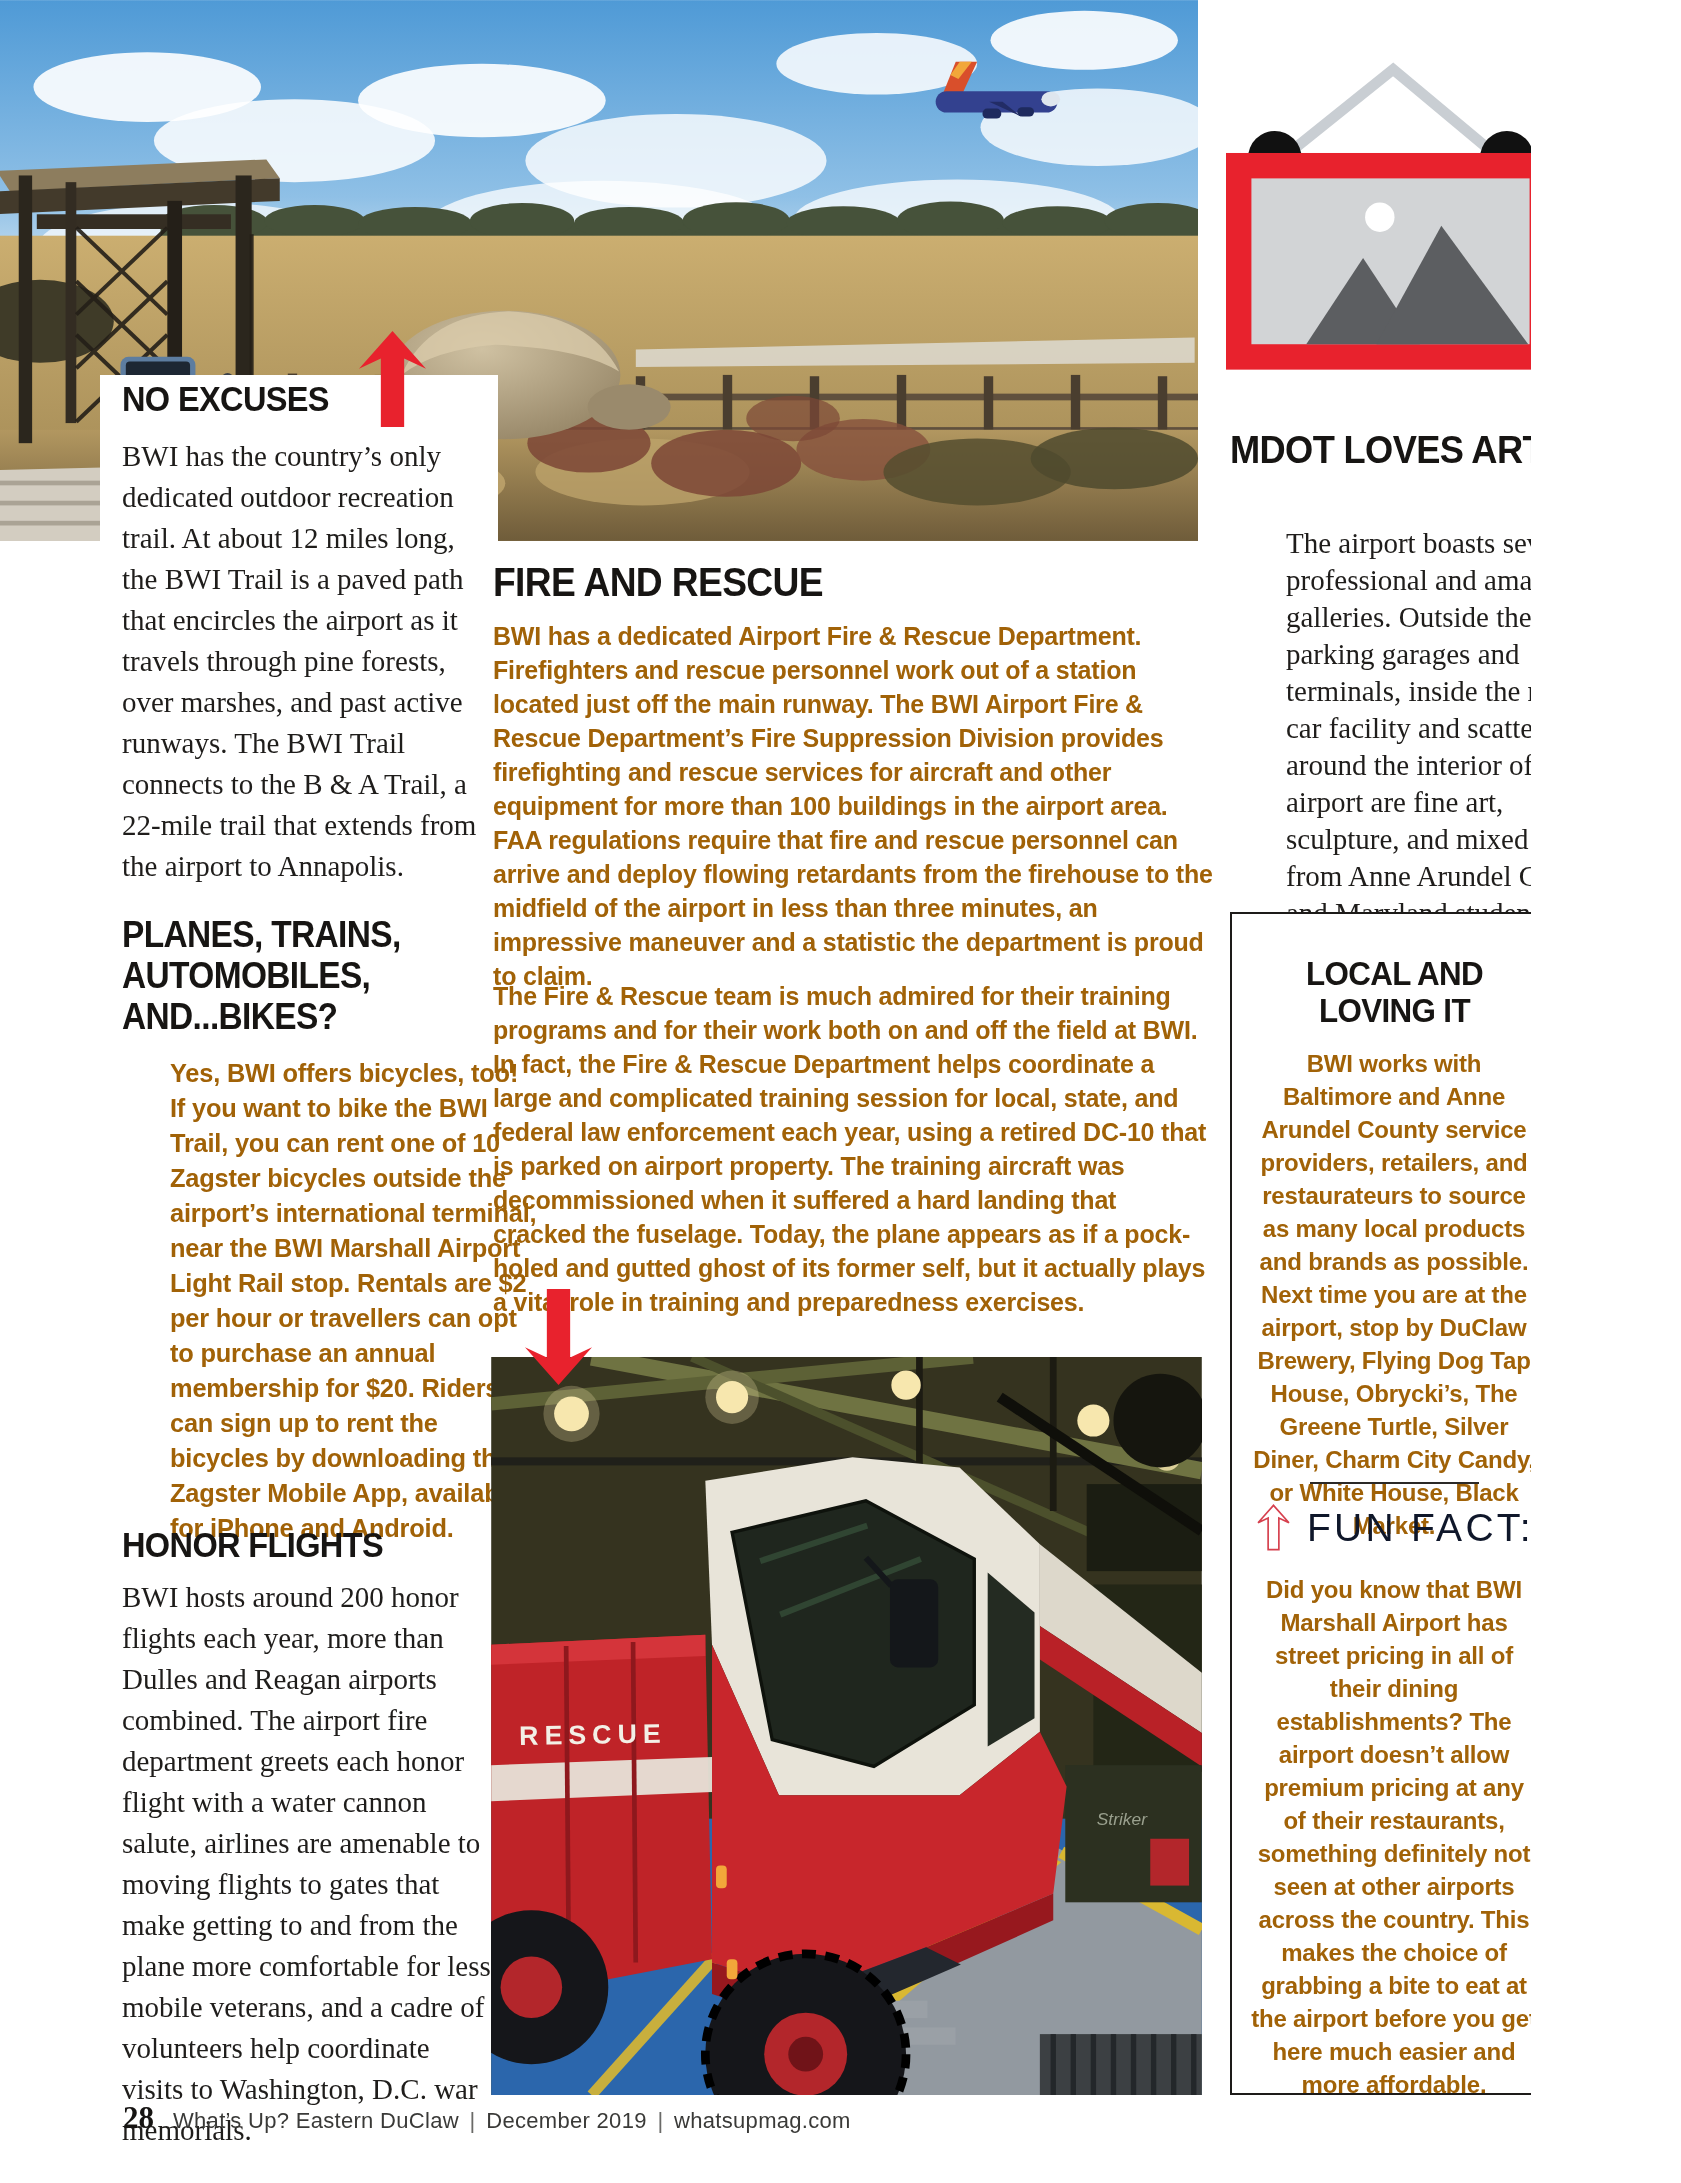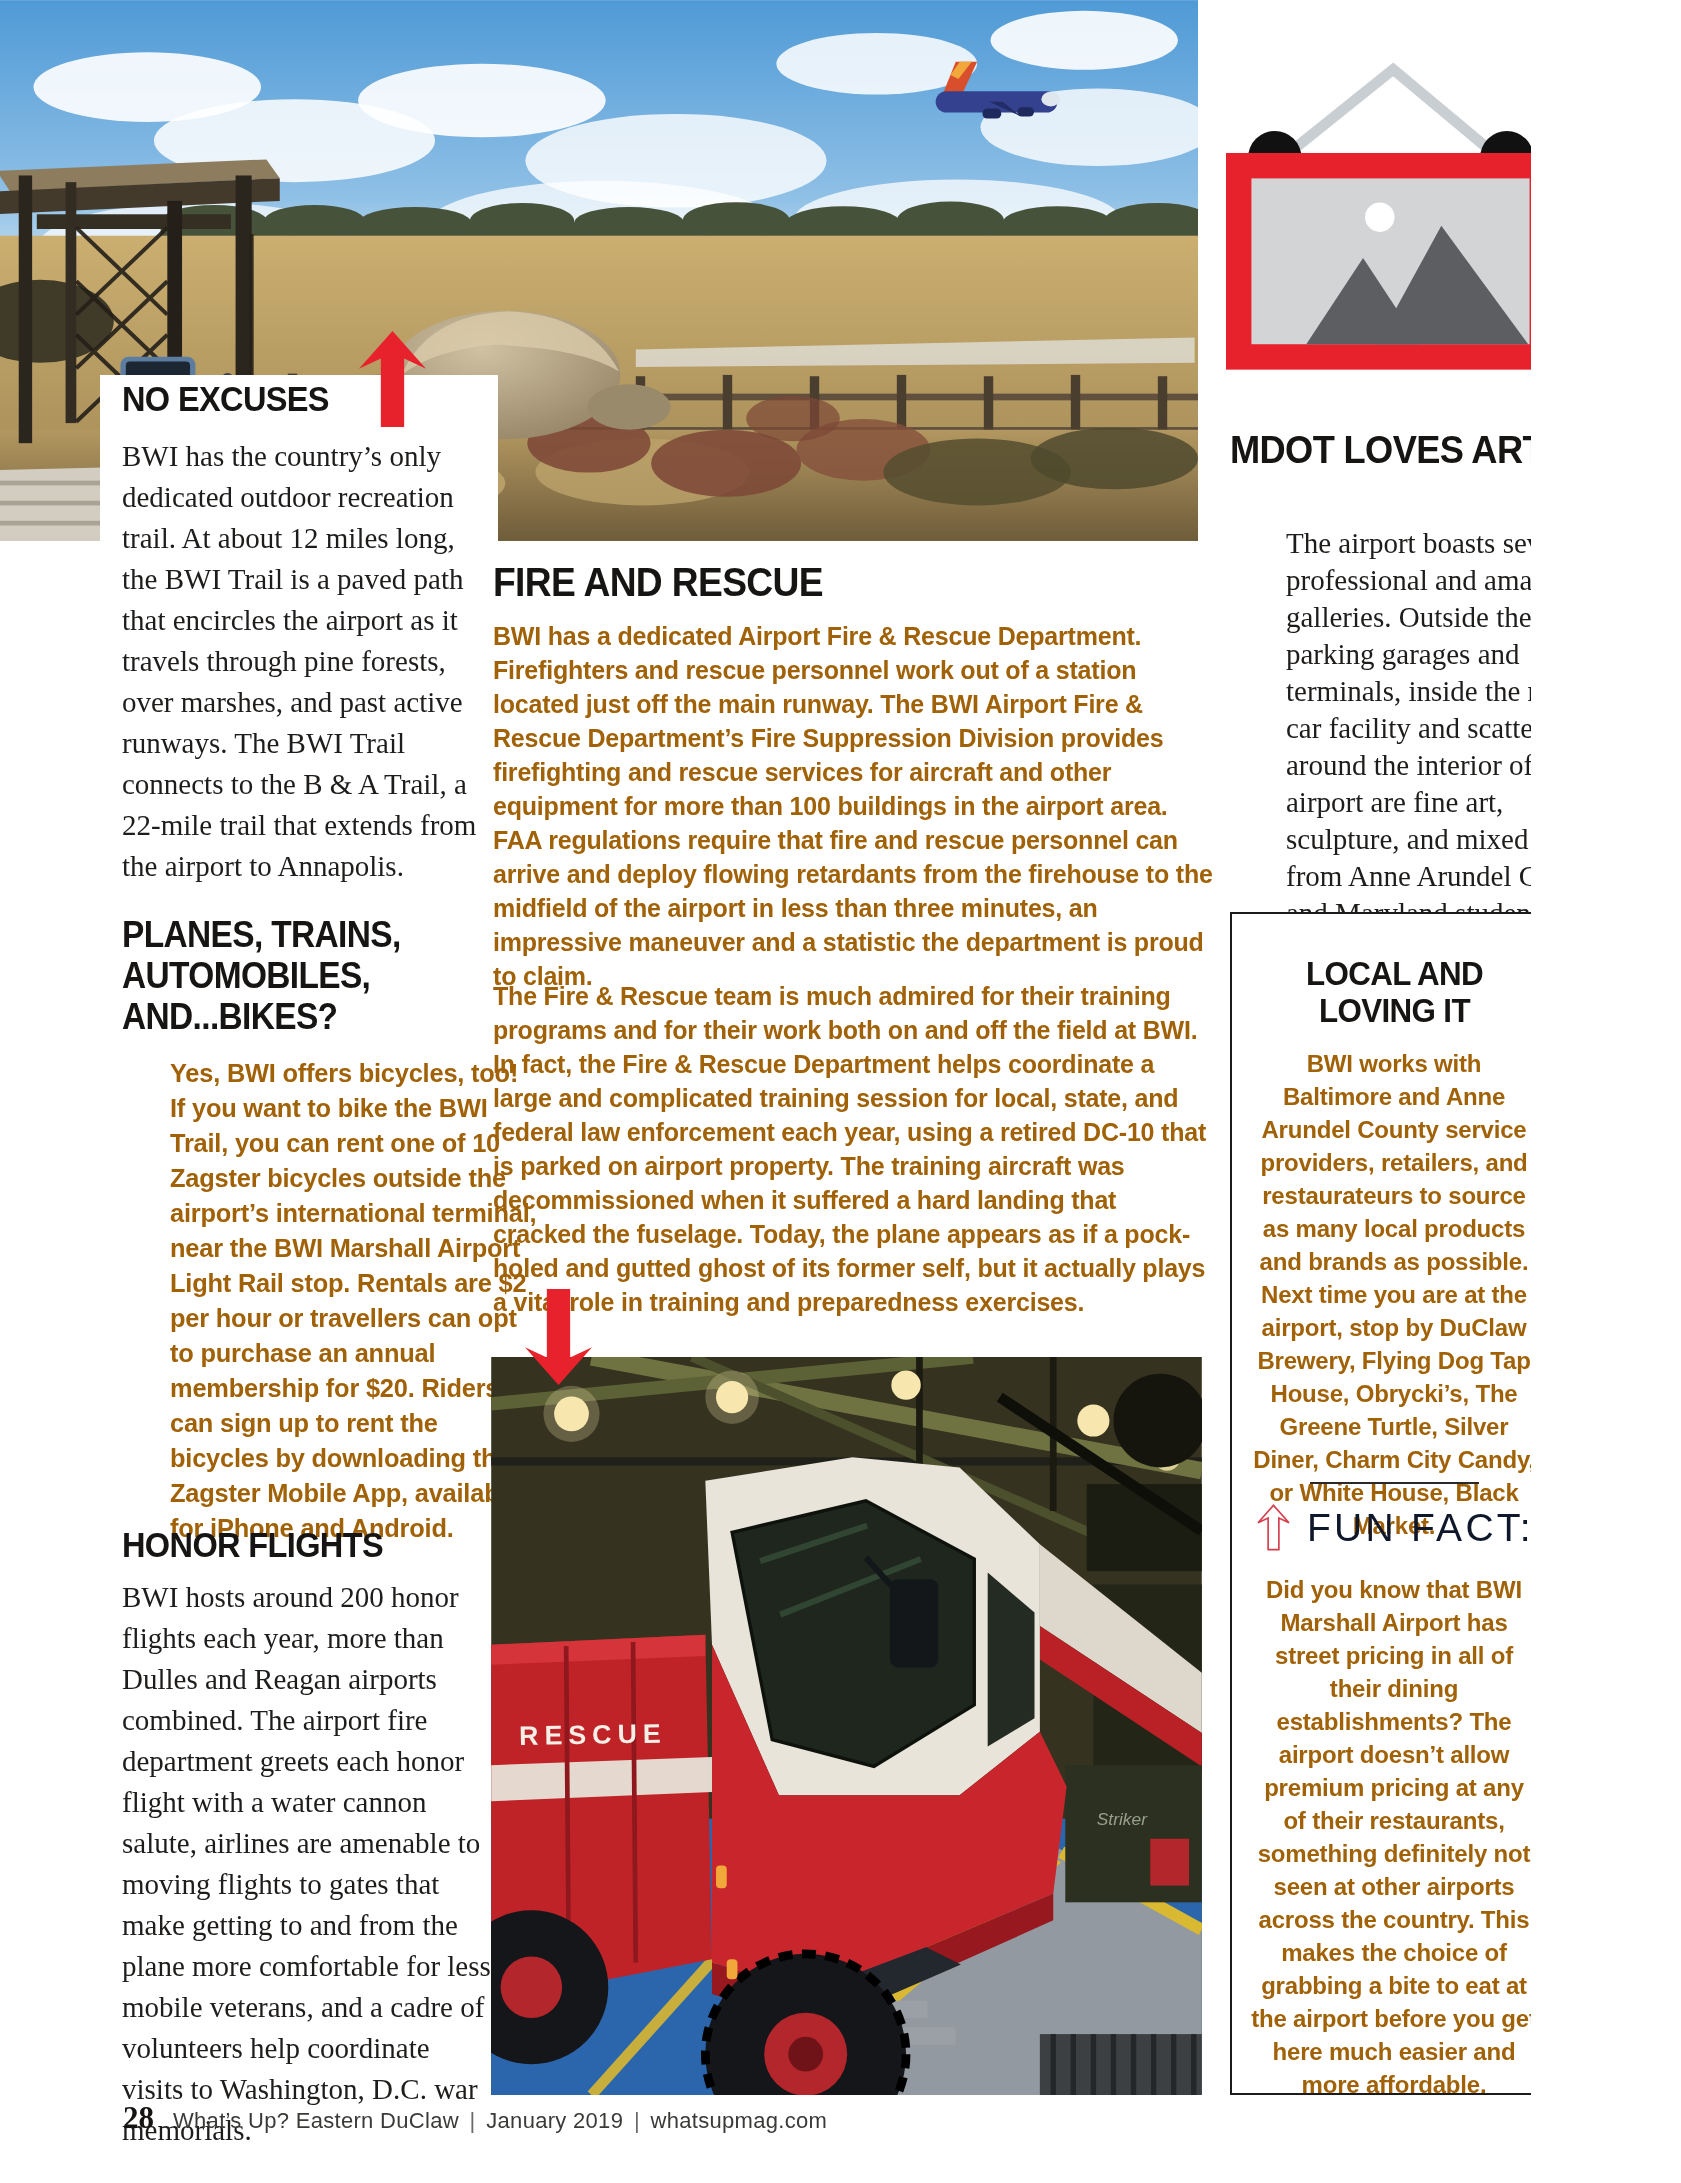--- a/index.html
+++ b/index.html
@@ -344,17 +344,17 @@
       <svg width="37" height="47" viewBox="0 0 100 140">
         <path d="M50 4 L96 56 L66 42 L66 136 L34 136 L34 42 L4 56 Z" fill="none" stroke="#d6404e" stroke-width="5"></path>
       </svg>
       <span>FUN FACT:</span>
     </div>
     <div class="abs sans-body" id="fun-fact-body">Did you know that BWI Marshall Airport has street pricing in all of their dining establishments? The airport doesn’t allow premium pricing at any of their restaurants, something definitely not seen at other airports across the country. This makes the choice of grabbing a bite to eat at the airport before you get here much easier and more affordable.</div>
   </div>
 
   <div class="abs" id="footer-page-number">28</div>
   <div class="abs" id="footer-text">
-    <span>What’s Up? Eastern DuClaw</span><span class="sep">|</span><span>January 2019</span><span class="sep">|</span><span>whatsupmag.com</span>
+    <span>What’s Up? Eastern DuClaw</span><span class="sep">|</span><span>December 2019</span><span class="sep">|</span><span>whatsupmag.com</span>
   </div>
 
 </div>
 
 
 </body></html>

